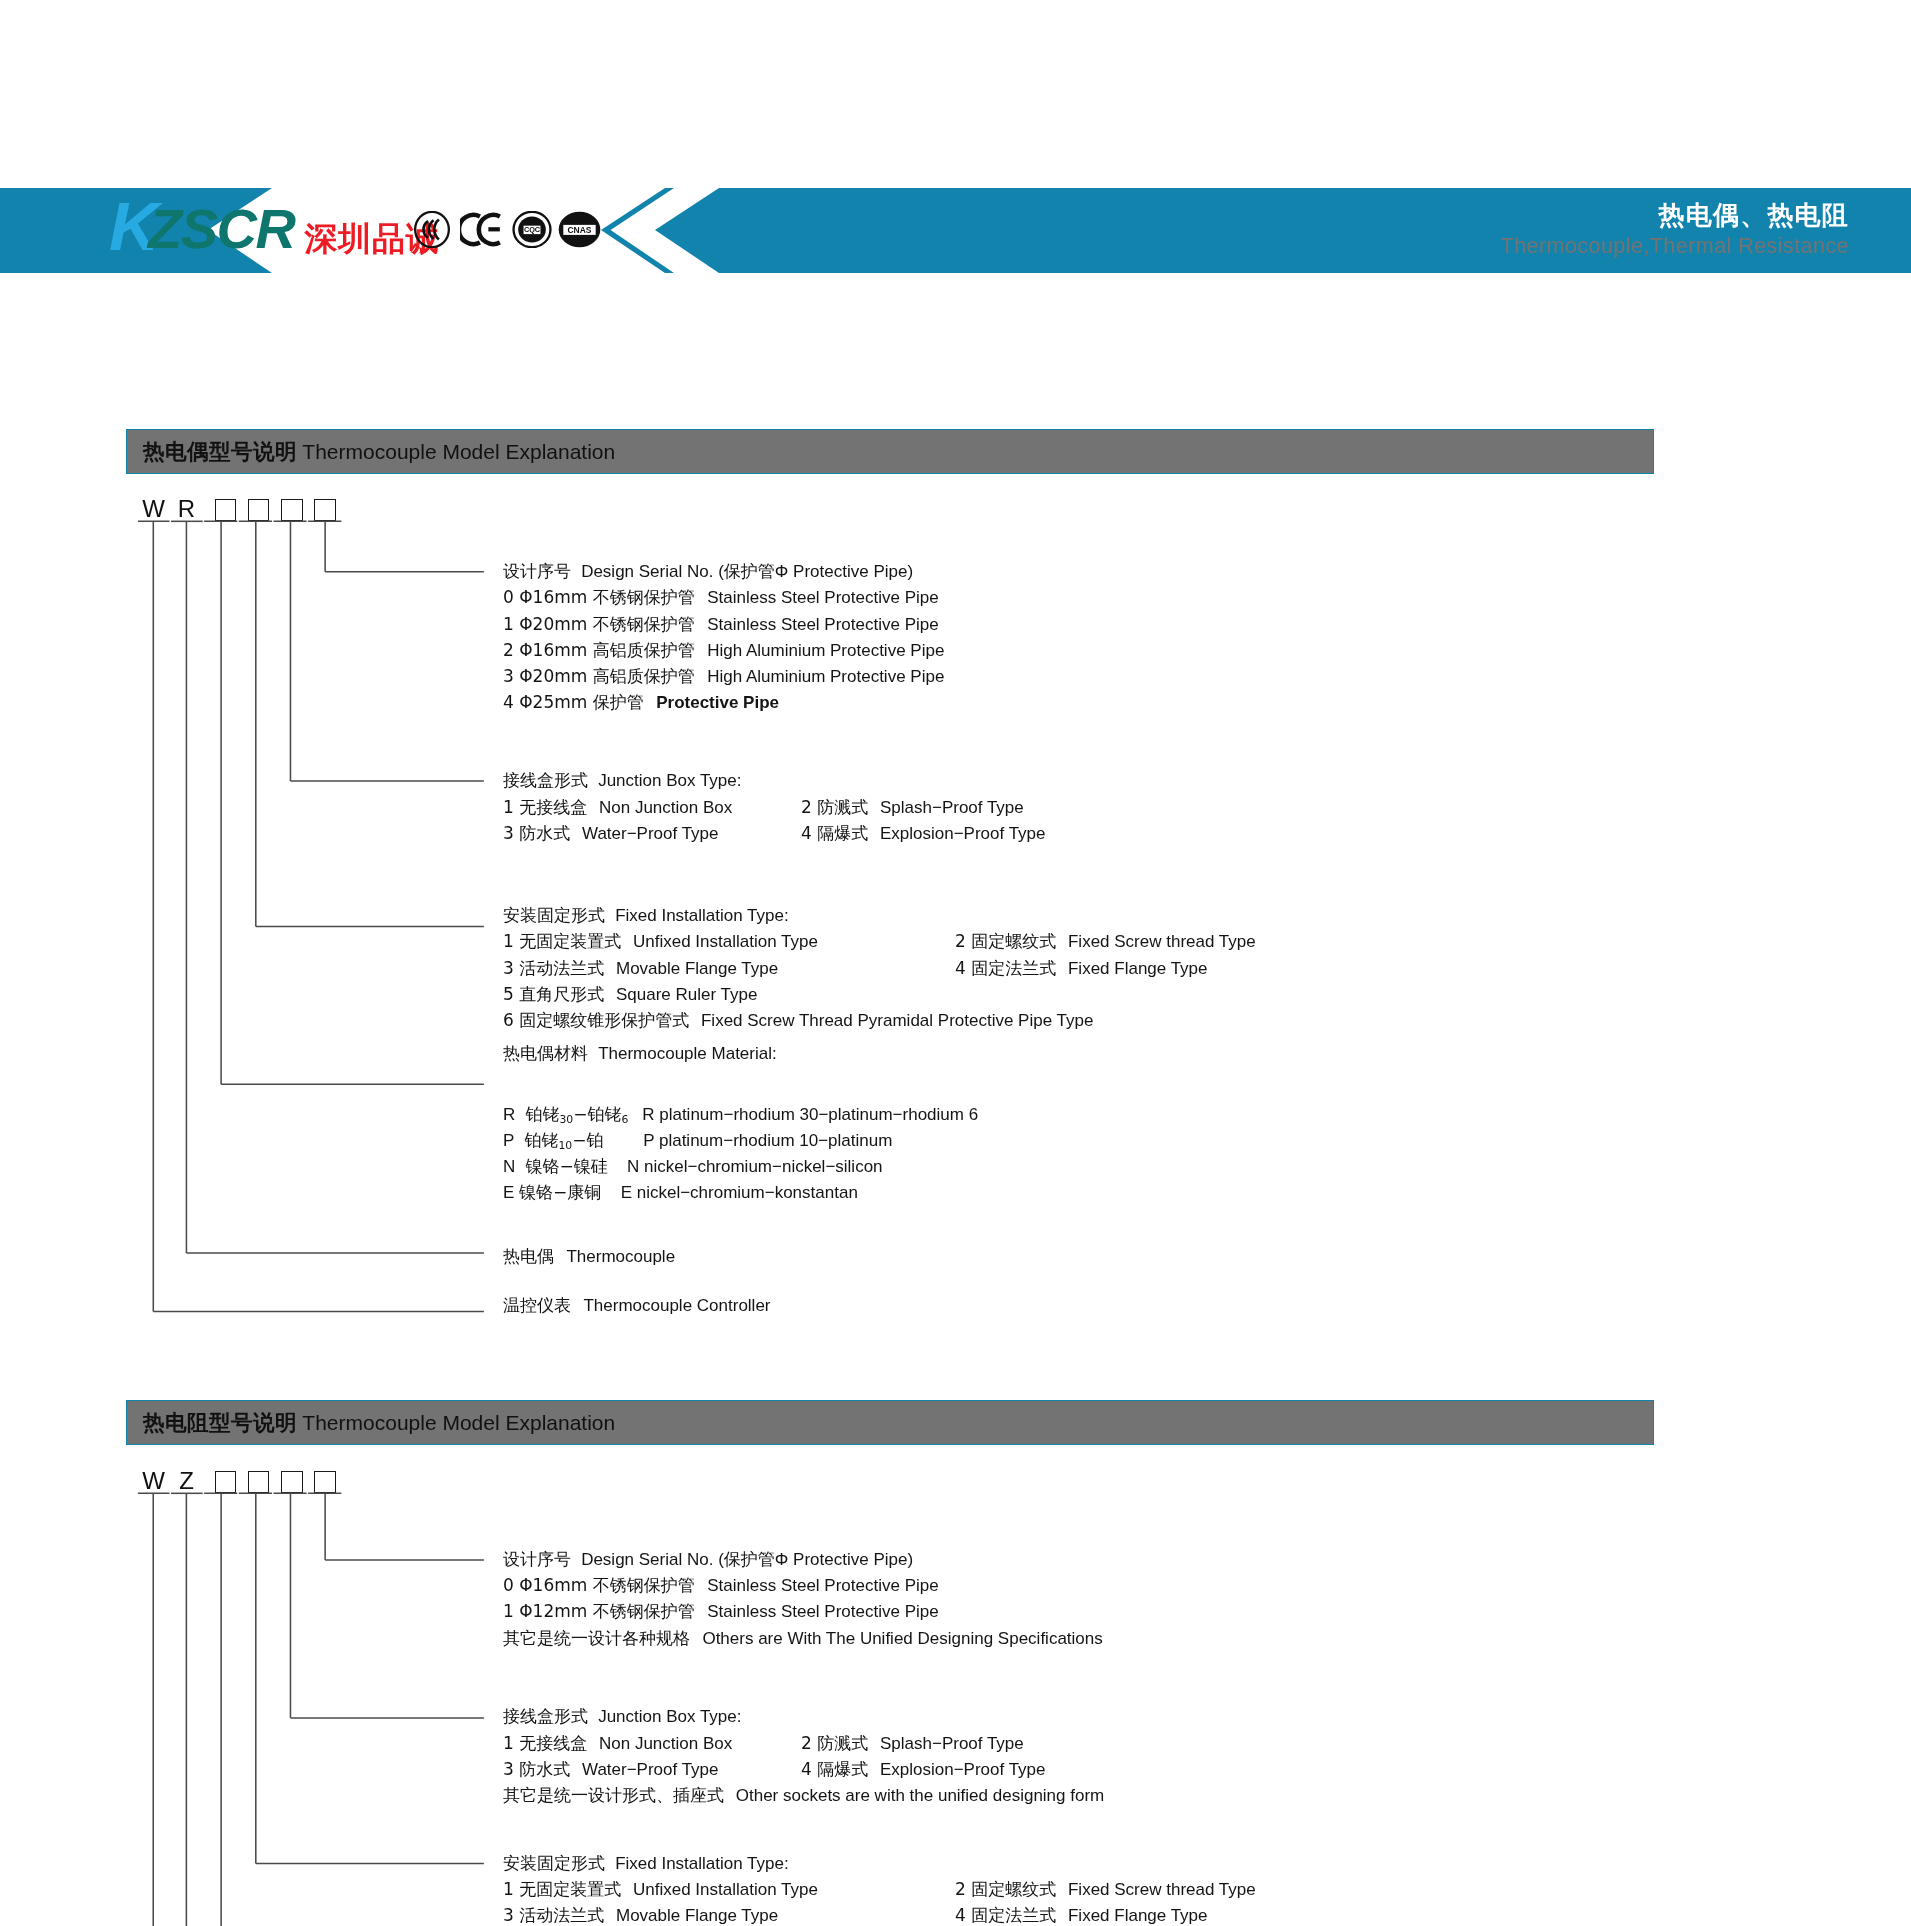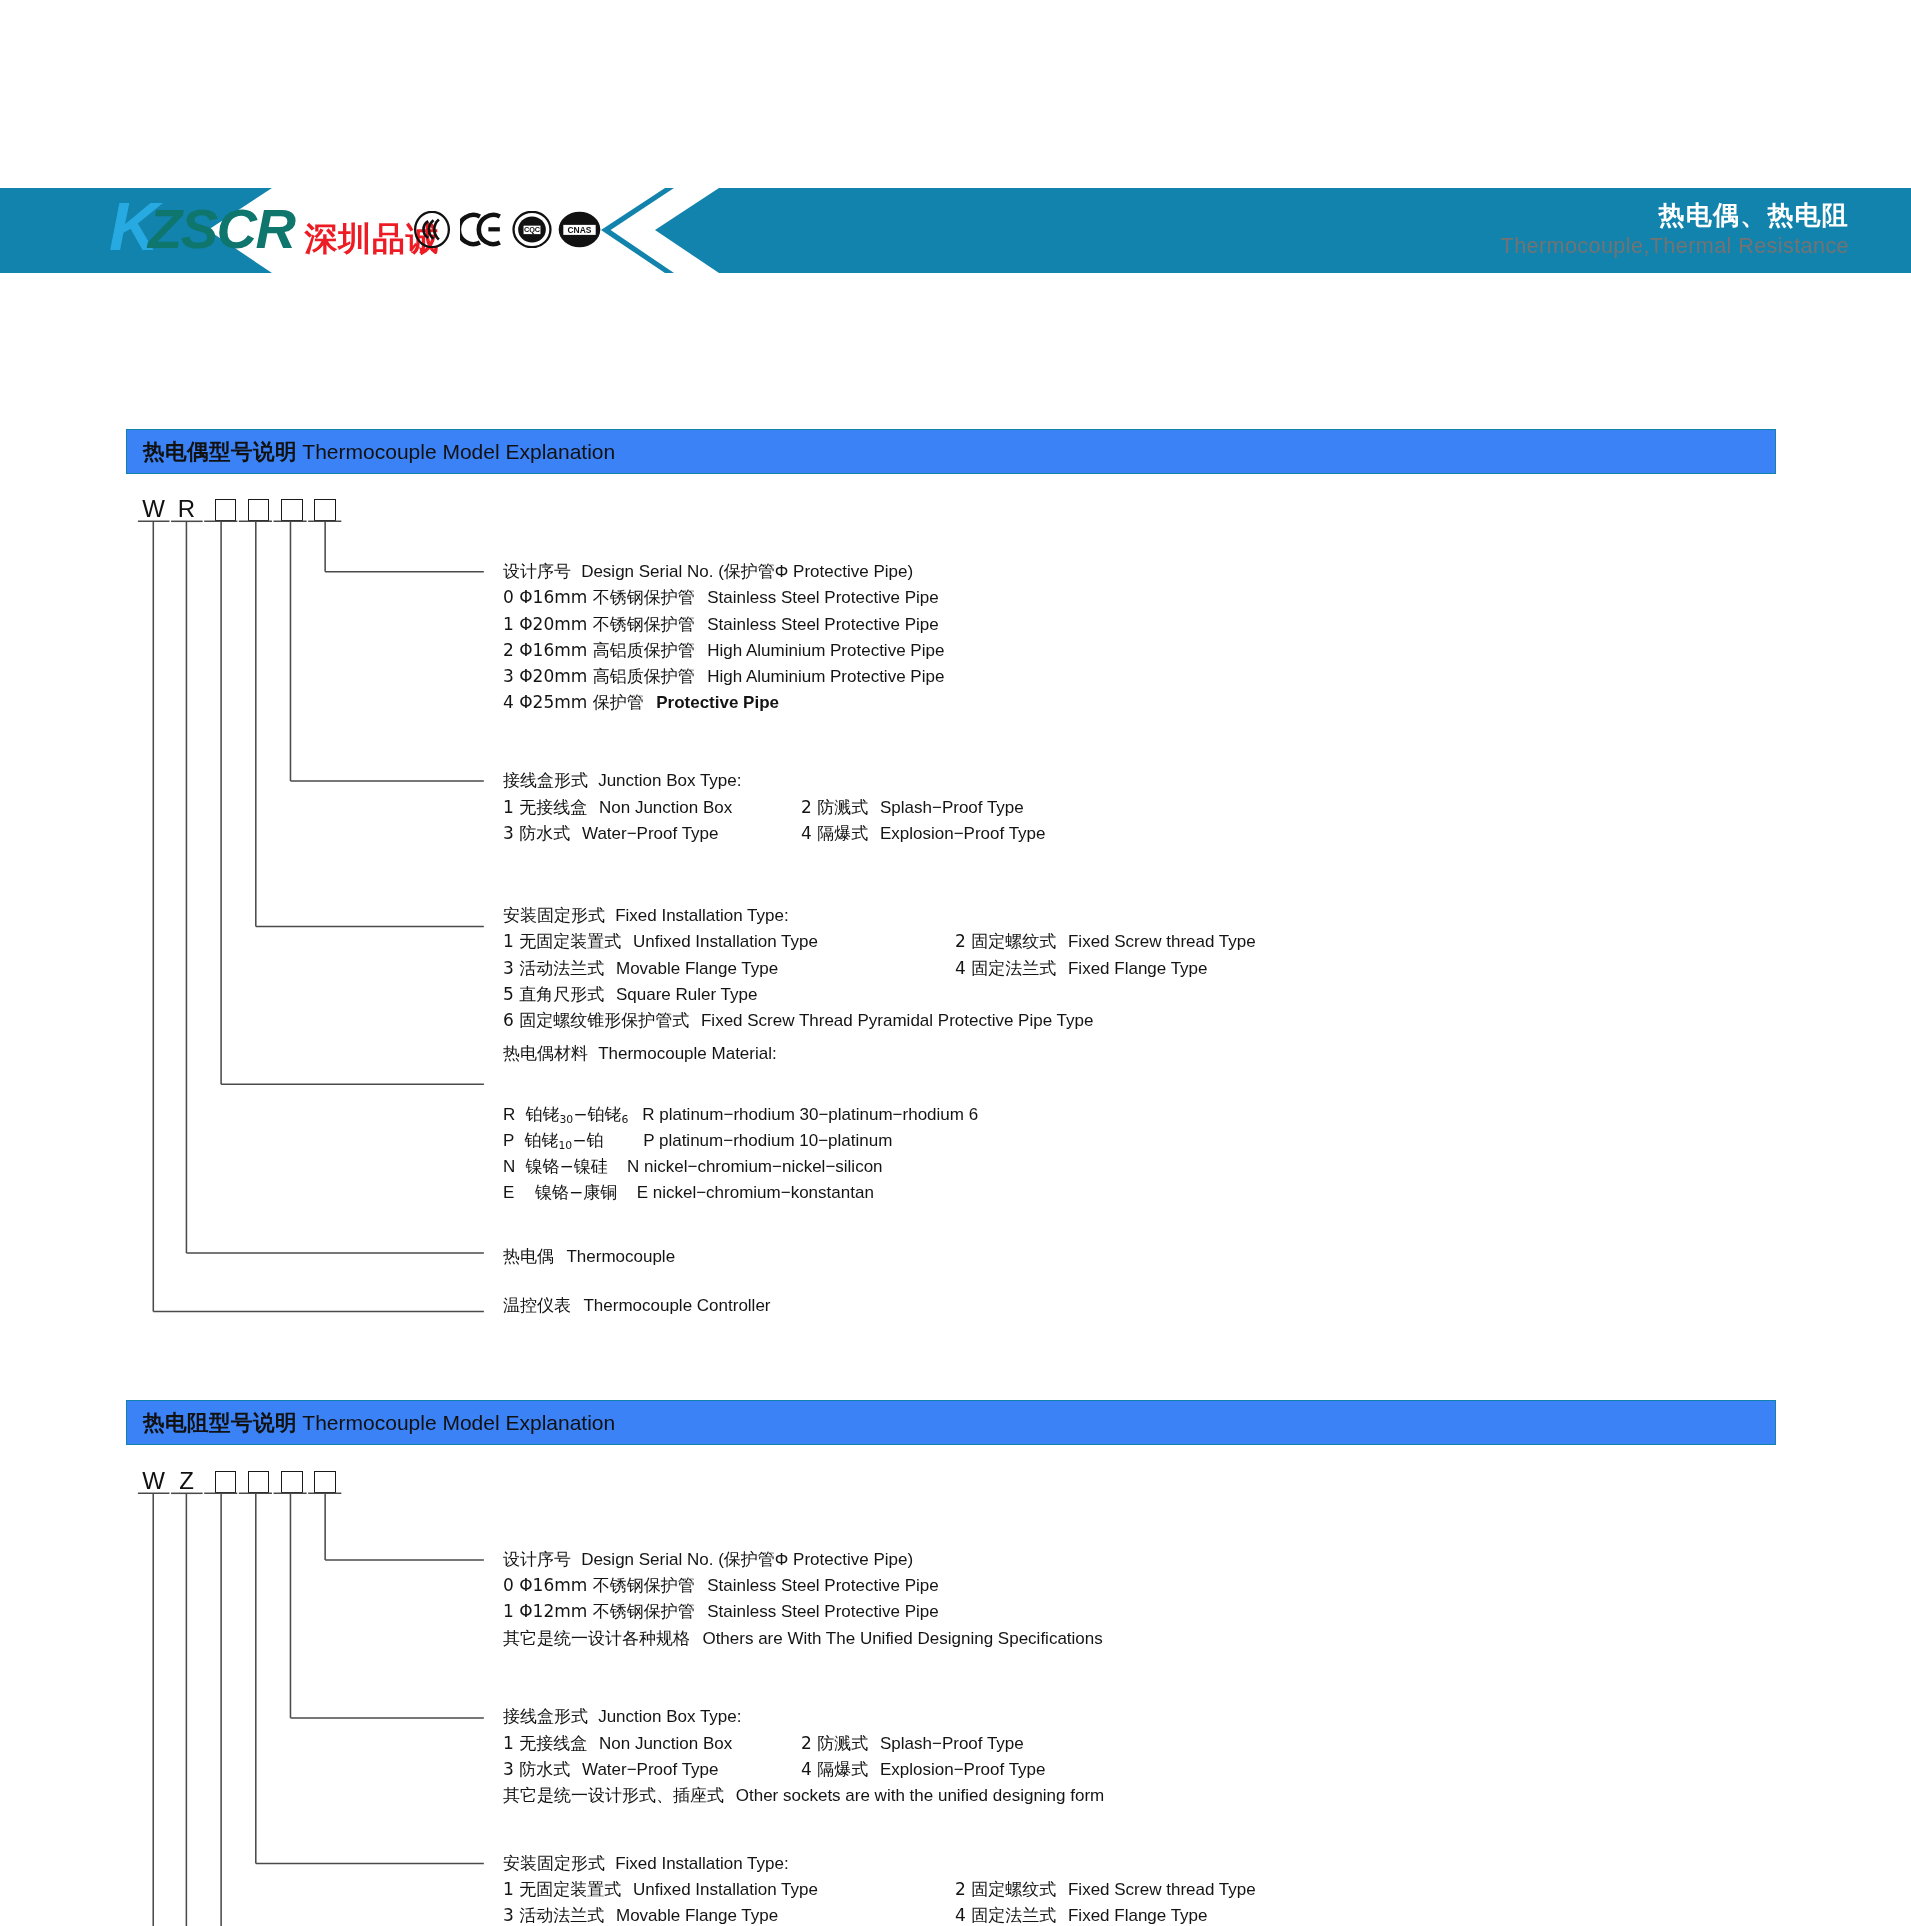--- a/index.html
+++ b/index.html
@@ -70,23 +70,23 @@
   .hdr-title-en {
     position:absolute; right: 62px; top: 45px;
     font-family: "Liberation Sans", sans-serif;
     font-size: 21.6px; color:#737373; letter-spacing: 0.4px;
     text-align: right;
   }
 
   
   .section-bar {
     position: absolute;
-    left: 126px; width: 1650px; height: 45px;
+    left: 126px; width: 1528px; height: 45px;
     border: 1.2px solid #1183ac;
-    background: #3b82f6;
+    background: #737373;
     display: flex; align-items: center;
   }
   .section-bar .zh {
     font-family: "DejaVu Sans", sans-serif;
     font-size: 21.6px; font-weight: bold; color:#111;
     margin-left: 16px; letter-spacing: 0.4px;
   }
   .section-bar .en {
     font-family: "Liberation Sans", sans-serif;
     font-size: 21px; color:#111; margin-left: 5.4px;
@@ -302,21 +302,21 @@
   <span class="zh" style="margin-left:5.4px;">铂铑</span><sub class="zh">10</sub><span class="zh">−</span><span class="zh">铂</span>
   <span class="en" style="margin-left:35px;">P platinum−rhodium 10−platinum</span>
 </div>
 <div class="detail" style="left:503px; top:1158px;">
   <span class="en">N</span>
   <span class="zh" style="margin-left:5.4px;">镍铬−镍硅</span>
   <span class="en" style="margin-left:14.6px;">N nickel−chromium−nickel−silicon</span>
 </div>
 <div class="detail" style="left:503px; top:1184px;">
   <span class="en">E</span>
-  <span class="zh" style="margin-left:16px;">镍铬−康铜</span>
+  <span class="zh" style="margin-left:0;">镍铬−康铜</span>
   <span class="en" style="margin-left:14.6px;">E nickel−chromium−konstantan</span>
 </div>
 
 <div class="detail" style="left:503px; top:1248px;">
   <span class="zh">热电偶</span>
   <span class="en" style="margin-left:7.7px;">Thermocouple</span>
 </div>
 <div class="detail" style="left:503px; top:1297px;">
   <span class="zh">温控仪表</span>
   <span class="en" style="margin-left:7.7px;">Thermocouple Controller</span>

